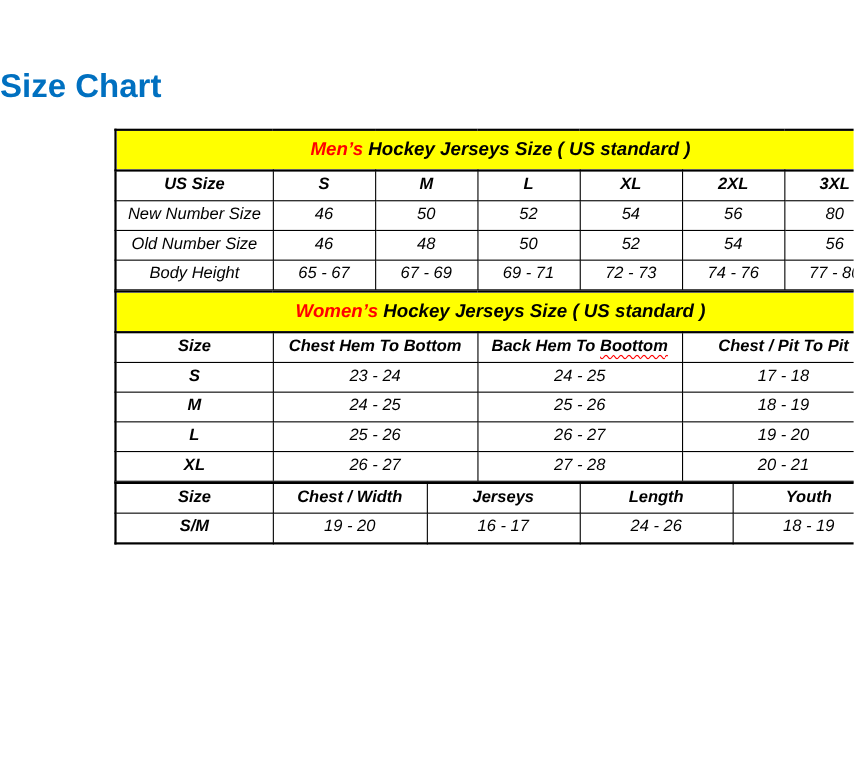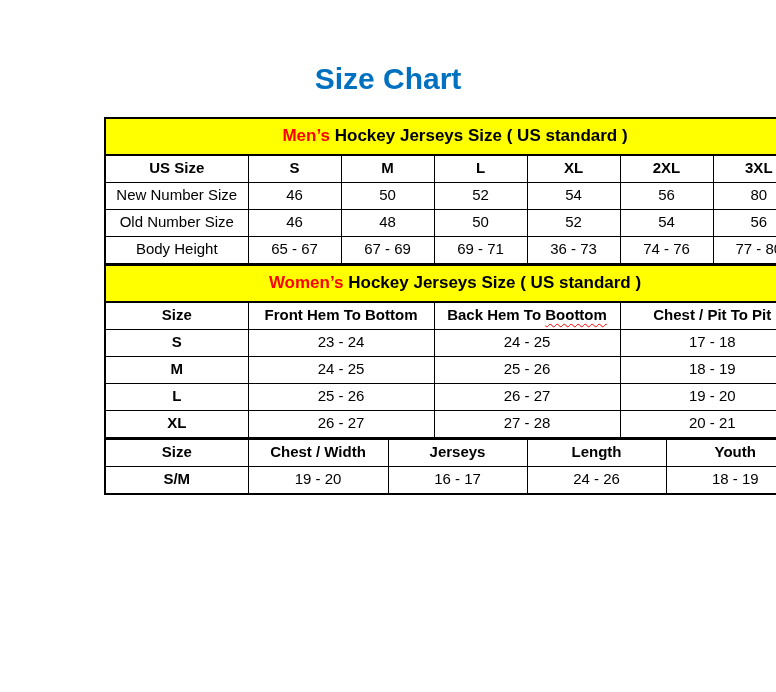--- a/index.html
+++ b/index.html
@@ -15,30 +15,31 @@
     color: var(--text-black, #000);
   }
   .page {
     position: relative;
     width: 776px;
     height: 692px;
     background: #ffffff;
   }
   .title {
     margin: 62px 0 0 0;
-    text-align: center;
+    text-align: left;
     font-size: 30px;
     line-height: 1.15;
     font-weight: 700;
     color: var(--title-blue, #0070C0);
     letter-spacing: 0px;
   }
   .tables {
     width: 568px;
     margin: 20px auto 0 auto;
+    font-style: italic;
   }
   table.size-table {
     width: 700px;
     table-layout: fixed;
     border-collapse: collapse;
     border: 2.5px solid var(--border-black, #000);
     background: #ffffff;
   }
   table.size-table + table.size-table {
     margin-top: -1px;
@@ -128,40 +129,40 @@
             <td>50</td>
             <td>52</td>
             <td>54</td>
             <td>56</td>
           </tr>
           <tr>
             <td class="row-label">Body Height</td>
             <td>65 - 67</td>
             <td>67 - 69</td>
             <td>69 - 71</td>
-            <td>36 - 73</td>
+            <td>72 - 73</td>
             <td>74 - 76</td>
             <td>77 - 80</td>
           </tr>
         </tbody>
       </table>
       <table class="size-table womens">
         <colgroup>
           <col style="width: 143px;">
           <col style="width: 186px;">
           <col style="width: 186px;">
           <col style="width: 185px;">
         </colgroup>
         <thead>
           <tr>
             <th class="band" colspan="4"><span class="hl">Women’s</span><span> Hockey Jerseys Size ( US standard )</span></th>
           </tr>
           <tr>
             <th class="colhead" scope="col">Size</th>
-            <th class="colhead" scope="col">Front Hem To Bottom</th>
+            <th class="colhead" scope="col">Chest Hem To Bottom</th>
             <th class="colhead" scope="col"><span>Back Hem To </span><span class="wavy">Boottom</span></th>
             <th class="colhead" scope="col">Chest / Pit To Pit</th>
           </tr>
         </thead>
         <tbody>
           <tr>
             <td class="row-label">S</td>
             <td>23 - 24</td>
             <td>24 - 25</td>
             <td>17 - 18</td>

